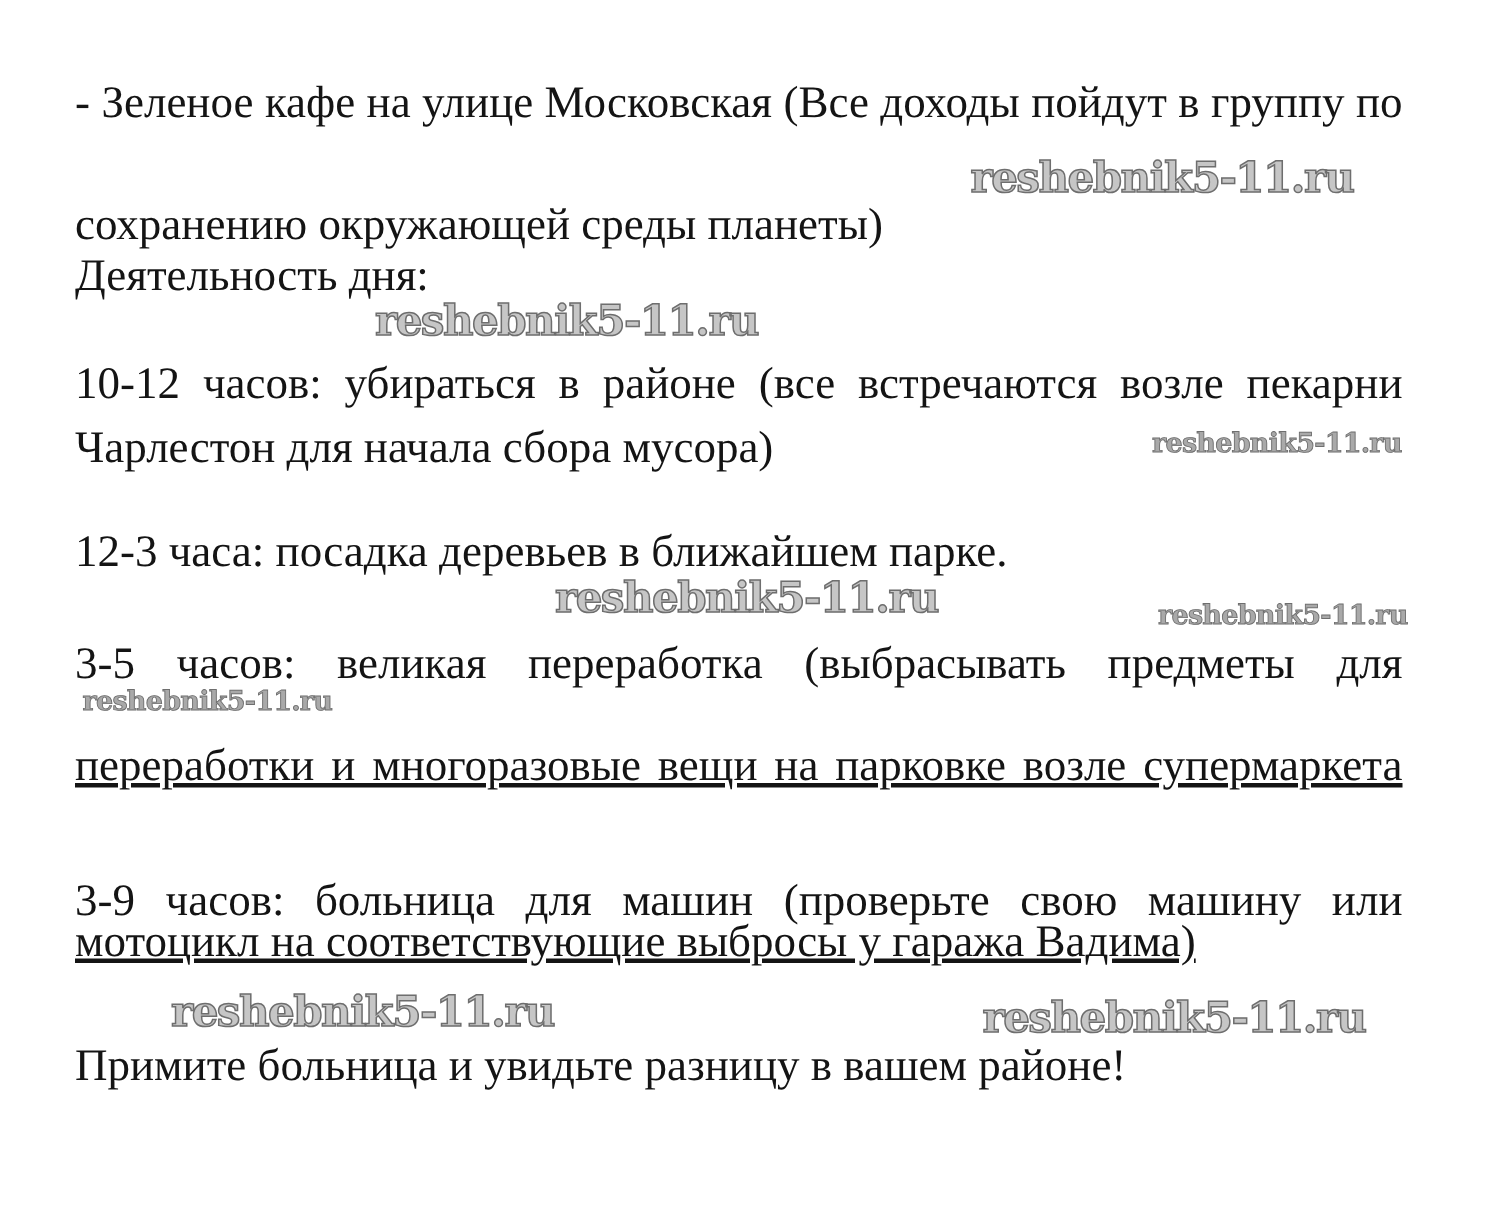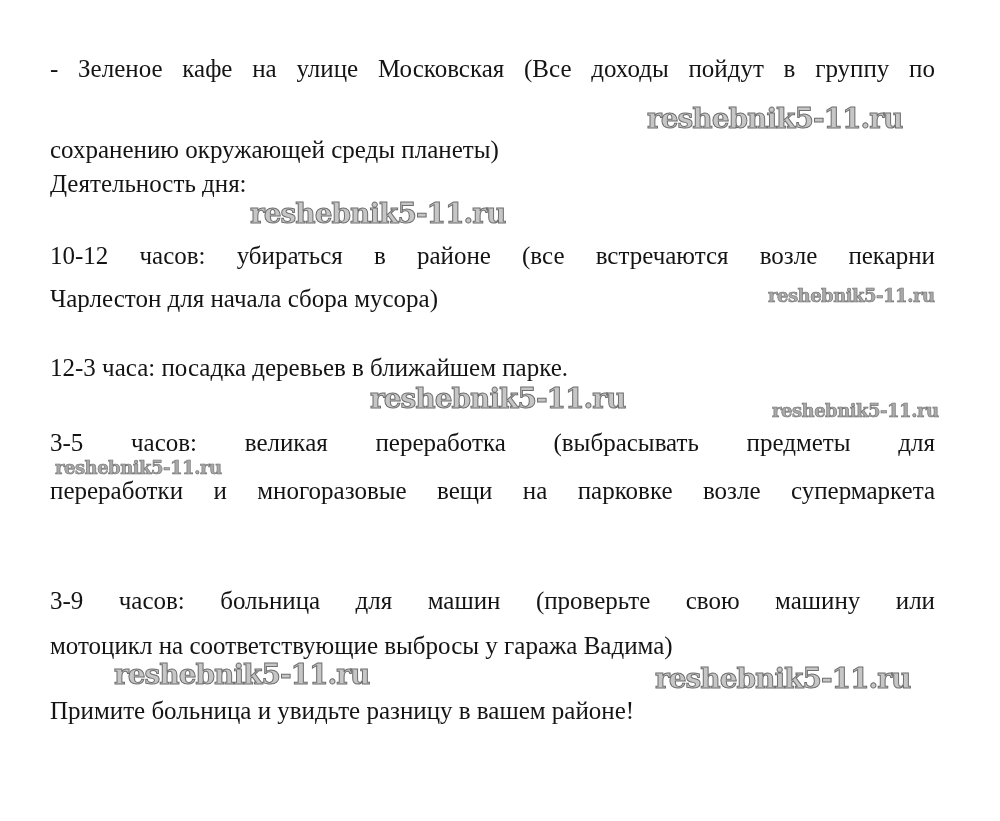--- a/index.html
+++ b/index.html
@@ -12,21 +12,21 @@
     width: 1000px;
     height: 821px;
     background: #ffffff;
     overflow: hidden;
     font-family: "Liberation Serif", serif;
   }
   .line {
     position: absolute;
     left: 50px;
     width: 885px;
-    font-size: 25px;
+    font-size: 30px;
     line-height: 38px;
     color: #141414;
     white-space: normal;
   }
   .line.j {
     text-align: justify;
     text-align-last: justify;
   }
   .wm {
     position: absolute;
@@ -58,24 +58,24 @@
   <div class="line" style="top:95px;margin-top:36px;">сохранению окружающей среды планеты)</div>
 
   <div class="line" style="top:165px;">Деятельность дня:</div>
 
   <div class="line j" style="top:237px;">10-12 часов: убираться в районе (все встречаются возле пекарни</div>
   <div class="line" style="top:280px;">Чарлестон для начала сбора мусора)</div>
 
   <div class="line" style="top:349px;">12-3 часа: посадка деревьев в ближайшем парке.</div>
 
   <div class="line j" style="top:424px;">3-5 часов: великая переработка (выбрасывать предметы для</div>
-  <div class="line j" style="top:472px;">переработки и многоразовые вещи на парковке возле супермаркета</div>
+  <div class="line j" style="top:492px;text-decoration:underline;">переработки и многоразовые вещи на парковке возле супермаркета</div>
 
   <div class="line j" style="top:582px;">3-9 часов: больница для машин (проверьте свою машину или</div>
-  <div class="line" style="top:627px;">мотоцикл на соответствующие выбросы у гаража Вадима)</div>
+  <div class="line" style="top:609px;text-decoration:underline;">мотоцикл на соответствующие выбросы у гаража Вадима)</div>
 
   <div class="line" style="top:692px;">Примите больница и увидьте разницу в вашем районе!</div>
 
   <div class="wm wm-lg" style="left:647px; top:102px;">reshebnik5-11.ru</div>
   <div class="wm wm-lg" style="left:250px; top:197px;">reshebnik5-11.ru</div>
   <div class="wm wm-sm" style="left:768px; top:285px;">reshebnik5-11.ru</div>
   <div class="wm wm-lg" style="left:370px; top:382px;">reshebnik5-11.ru</div>
   <div class="wm wm-sm" style="left:772px; top:400px;">reshebnik5-11.ru</div>
   <div class="wm wm-sm" style="left:55px;  top:457px;">reshebnik5-11.ru</div>
   <div class="wm wm-lg" style="left:114px; top:658px;">reshebnik5-11.ru</div>

